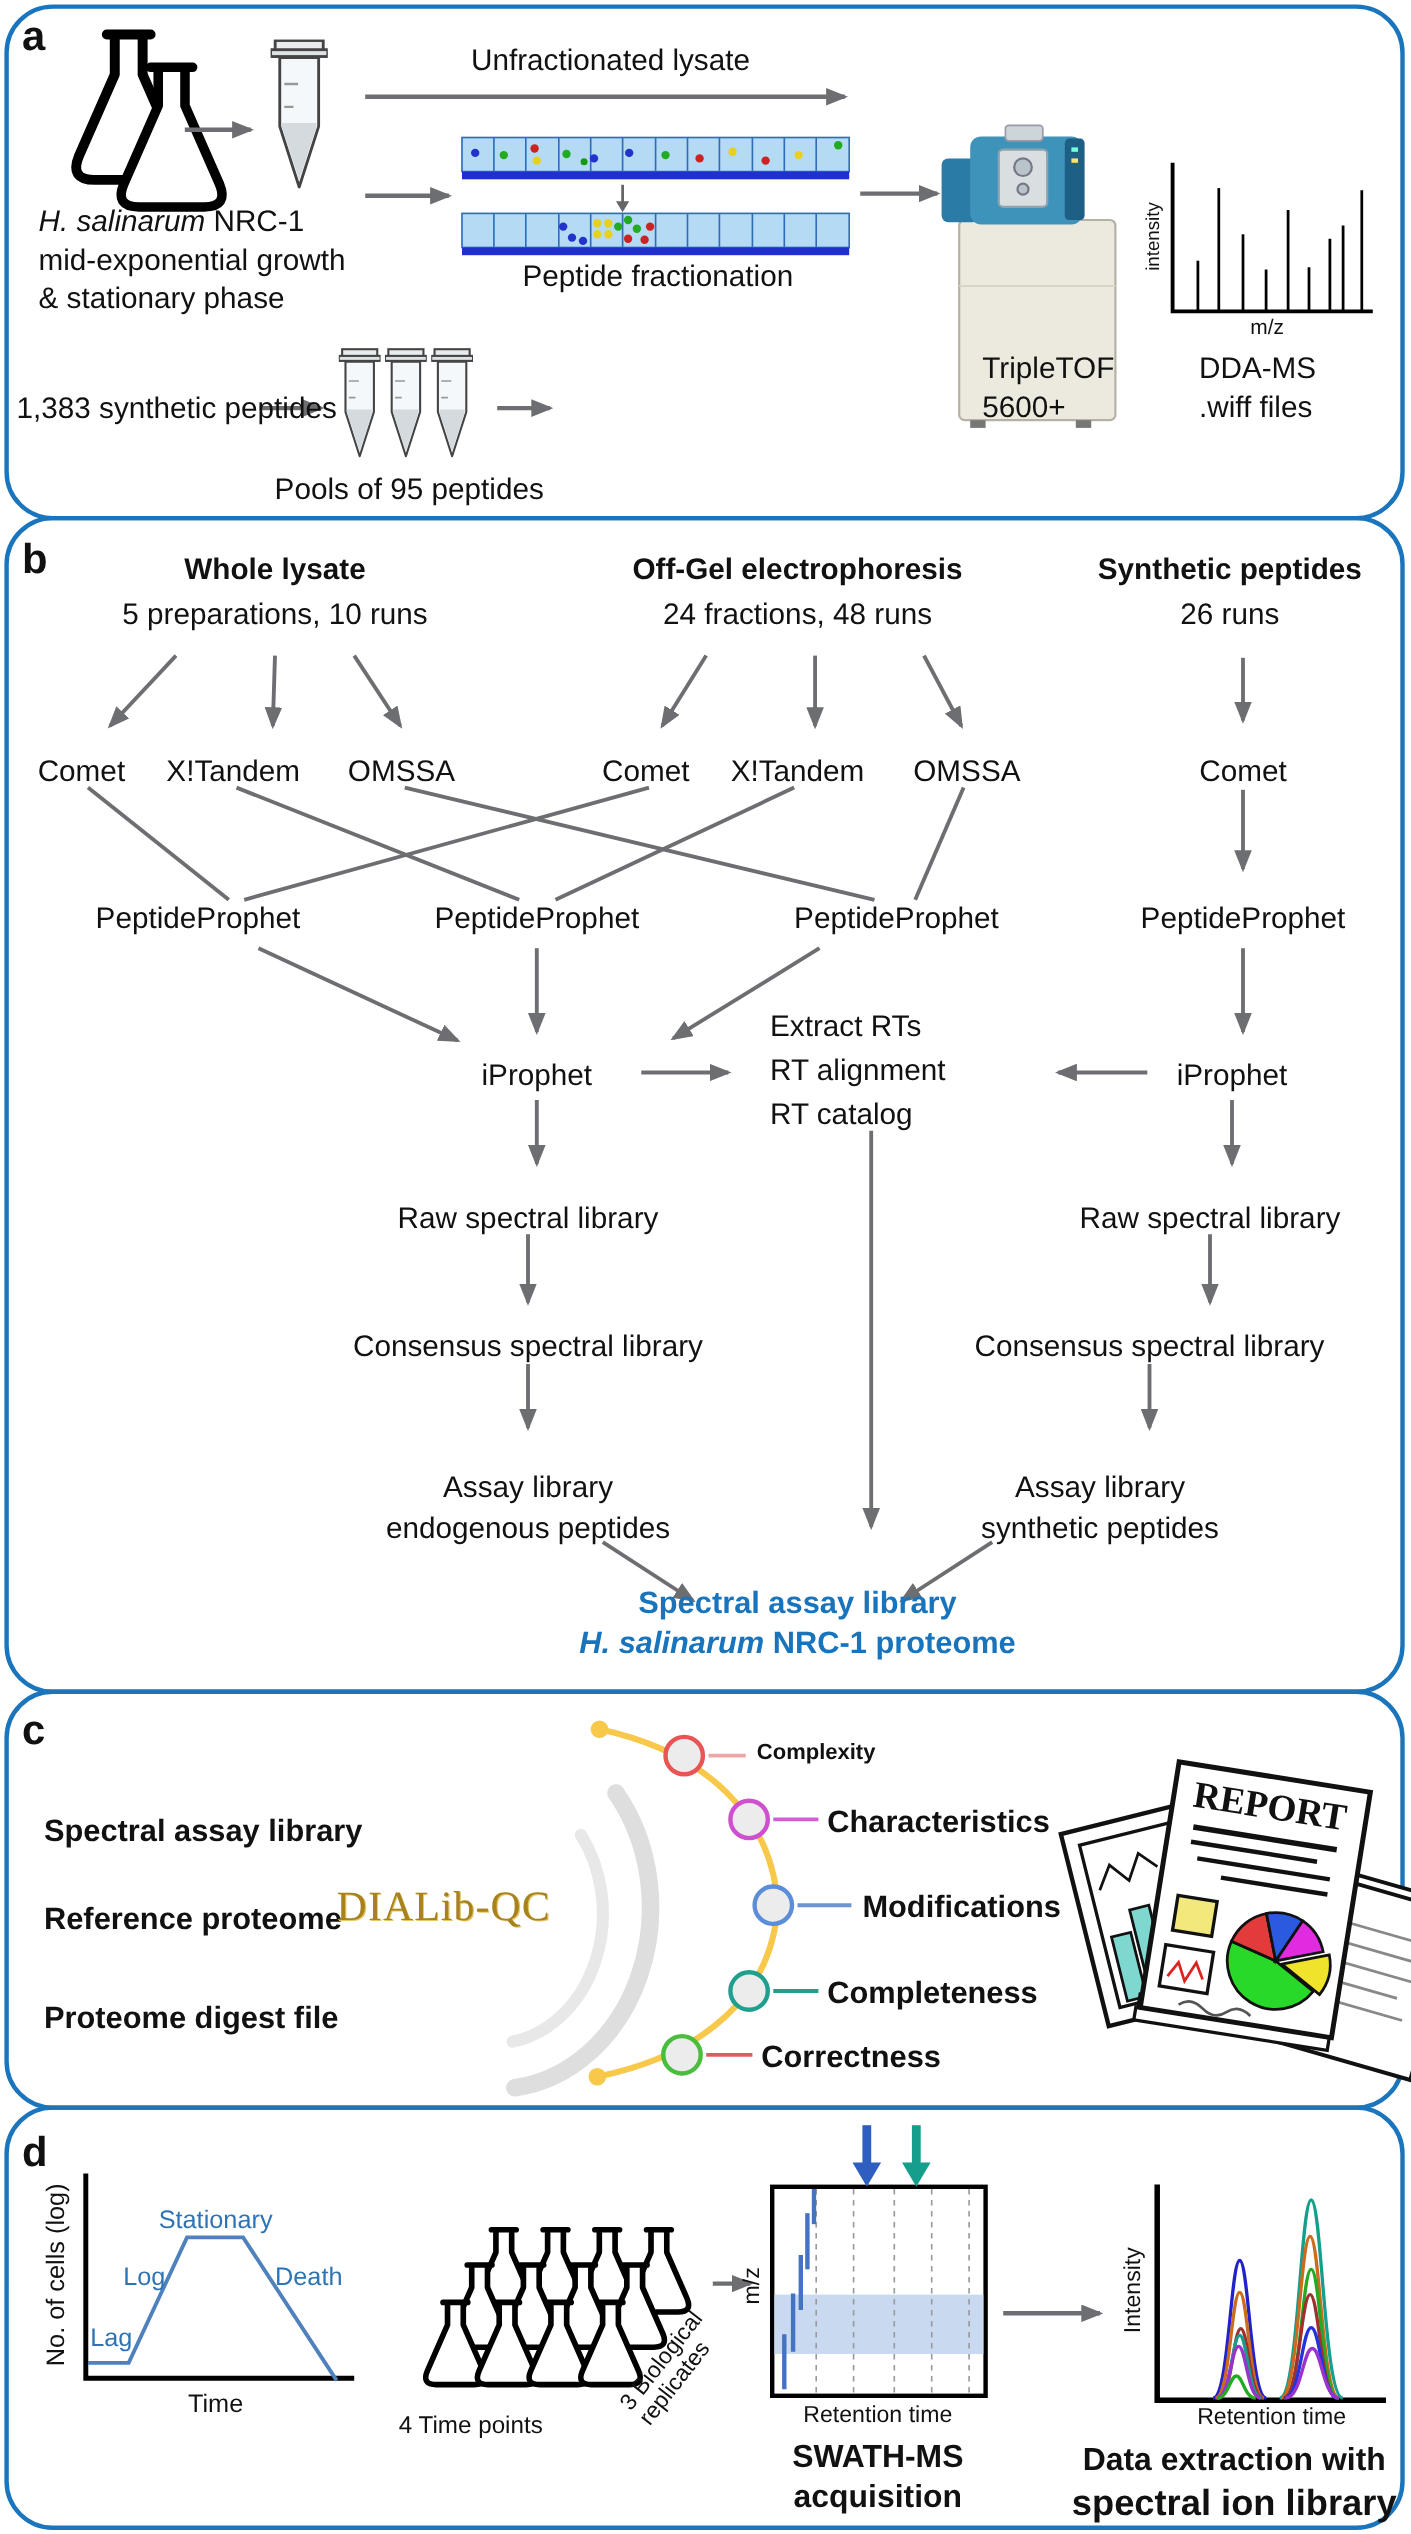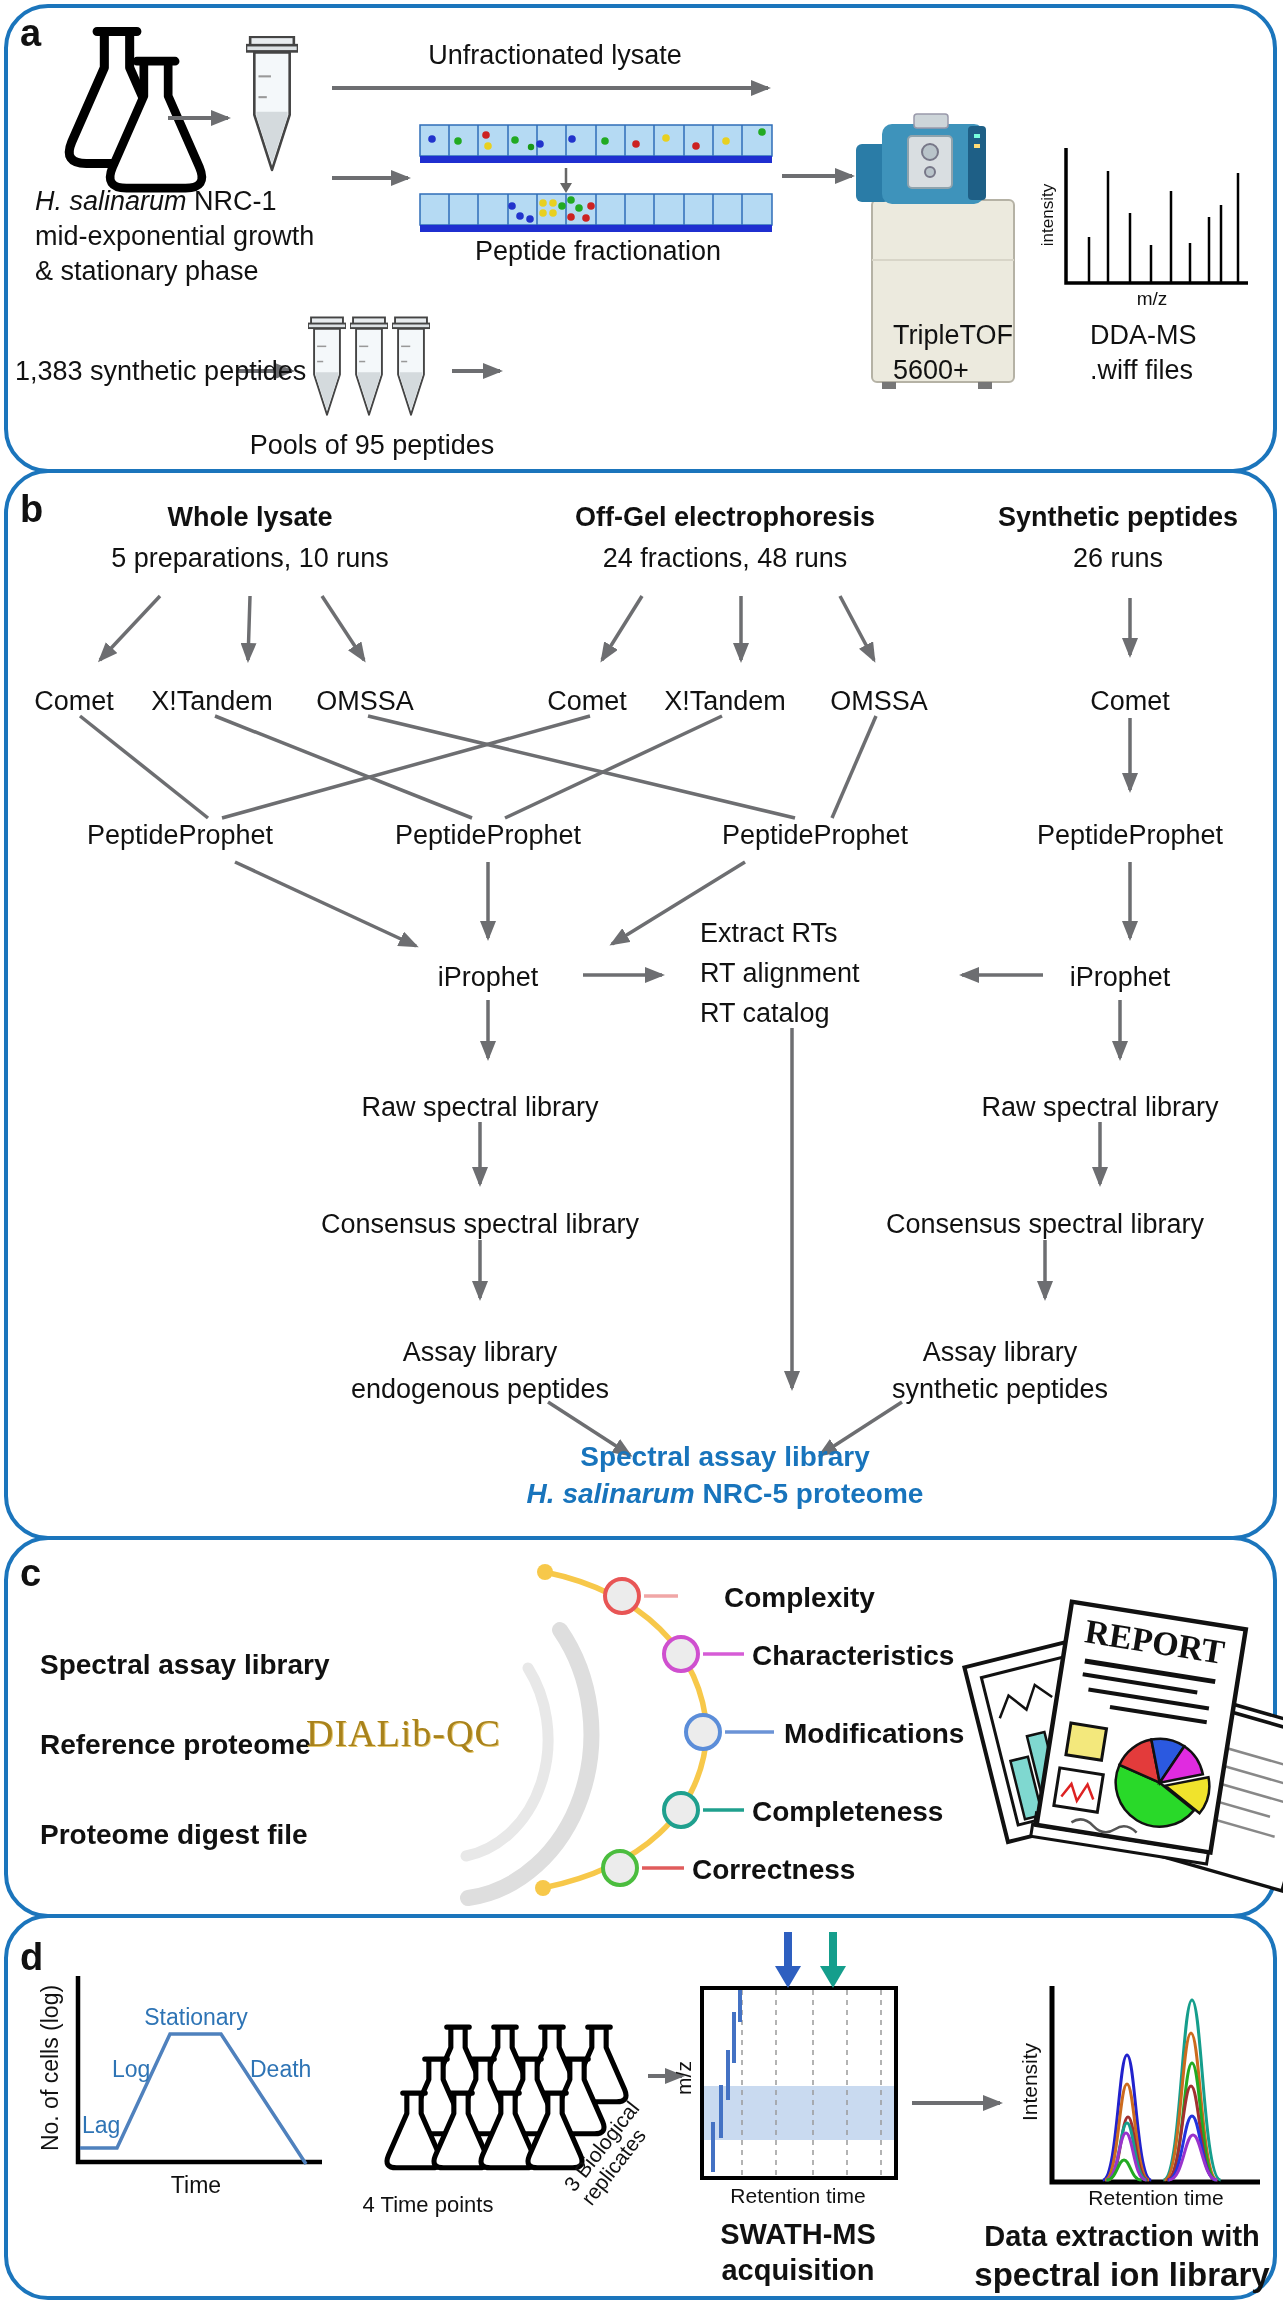--- a/index.html
+++ b/index.html
@@ -403,28 +403,28 @@
   <div class="t ctr" style="left:1100px;top:1092px;">Raw spectral library</div>
   <div class="t ctr" style="left:480px;top:1209px;">Consensus spectral library</div>
   <div class="t ctr" style="left:1045px;top:1209px;">Consensus spectral library</div>
 
   <div class="t ctr" style="left:480px;top:1337px;">Assay library</div>
   <div class="t ctr" style="left:480px;top:1374px;">endogenous peptides</div>
   <div class="t ctr" style="left:1000px;top:1337px;">Assay library</div>
   <div class="t ctr" style="left:1000px;top:1374px;">synthetic peptides</div>
 
   <div class="t ctr bold blue" style="left:725px;top:1441px;font-size:28px;">Spectral assay library</div>
-  <div class="t ctr bold blue" style="left:725px;top:1478px;font-size:28px;"><i>H. salinarum</i><span> NRC-5 proteome</span></div>
+  <div class="t ctr bold blue" style="left:725px;top:1478px;font-size:28px;"><i>H. salinarum</i><span> NRC-1 proteome</span></div>
 
   <div class="plabel" style="left:20px;top:1552px;">c</div>
   <div class="t bold" style="left:40px;top:1649px;font-size:28px;">Spectral assay library</div>
   <div class="t bold" style="left:40px;top:1729px;font-size:28px;">Reference proteome</div>
   <div class="t bold" style="left:40px;top:1819px;font-size:28px;">Proteome digest file</div>
   <div class="t logo" style="left:306px;top:1712px;">DIALib-QC</div>
-  <div class="t bold" style="left:688px;top:1582px;font-size:28px;margin-left:36px;">Complexity</div>
+  <div class="t bold" style="left:688px;top:1582px;font-size:20px;">Complexity</div>
   <div class="t bold" style="left:752px;top:1640px;font-size:28px;">Characteristics</div>
   <div class="t bold" style="left:784px;top:1718px;font-size:28px;">Modifications</div>
   <div class="t bold" style="left:752px;top:1796px;font-size:28px;">Completeness</div>
   <div class="t bold" style="left:692px;top:1854px;font-size:28px;">Correctness</div>
 
   <div class="plabel" style="left:20px;top:1936px;">d</div>
   <div class="t" style="left:50px;top:2068px;font-size:23px;transform:translate(-50%,-50%) rotate(-90deg);">No. of cells (log)</div>
   <div class="t ctr" style="left:196px;top:2172px;font-size:23px;">Time</div>
   <div class="t phase" style="left:82px;top:2112px;">Lag</div>
   <div class="t phase" style="left:112px;top:2056px;">Log</div>

